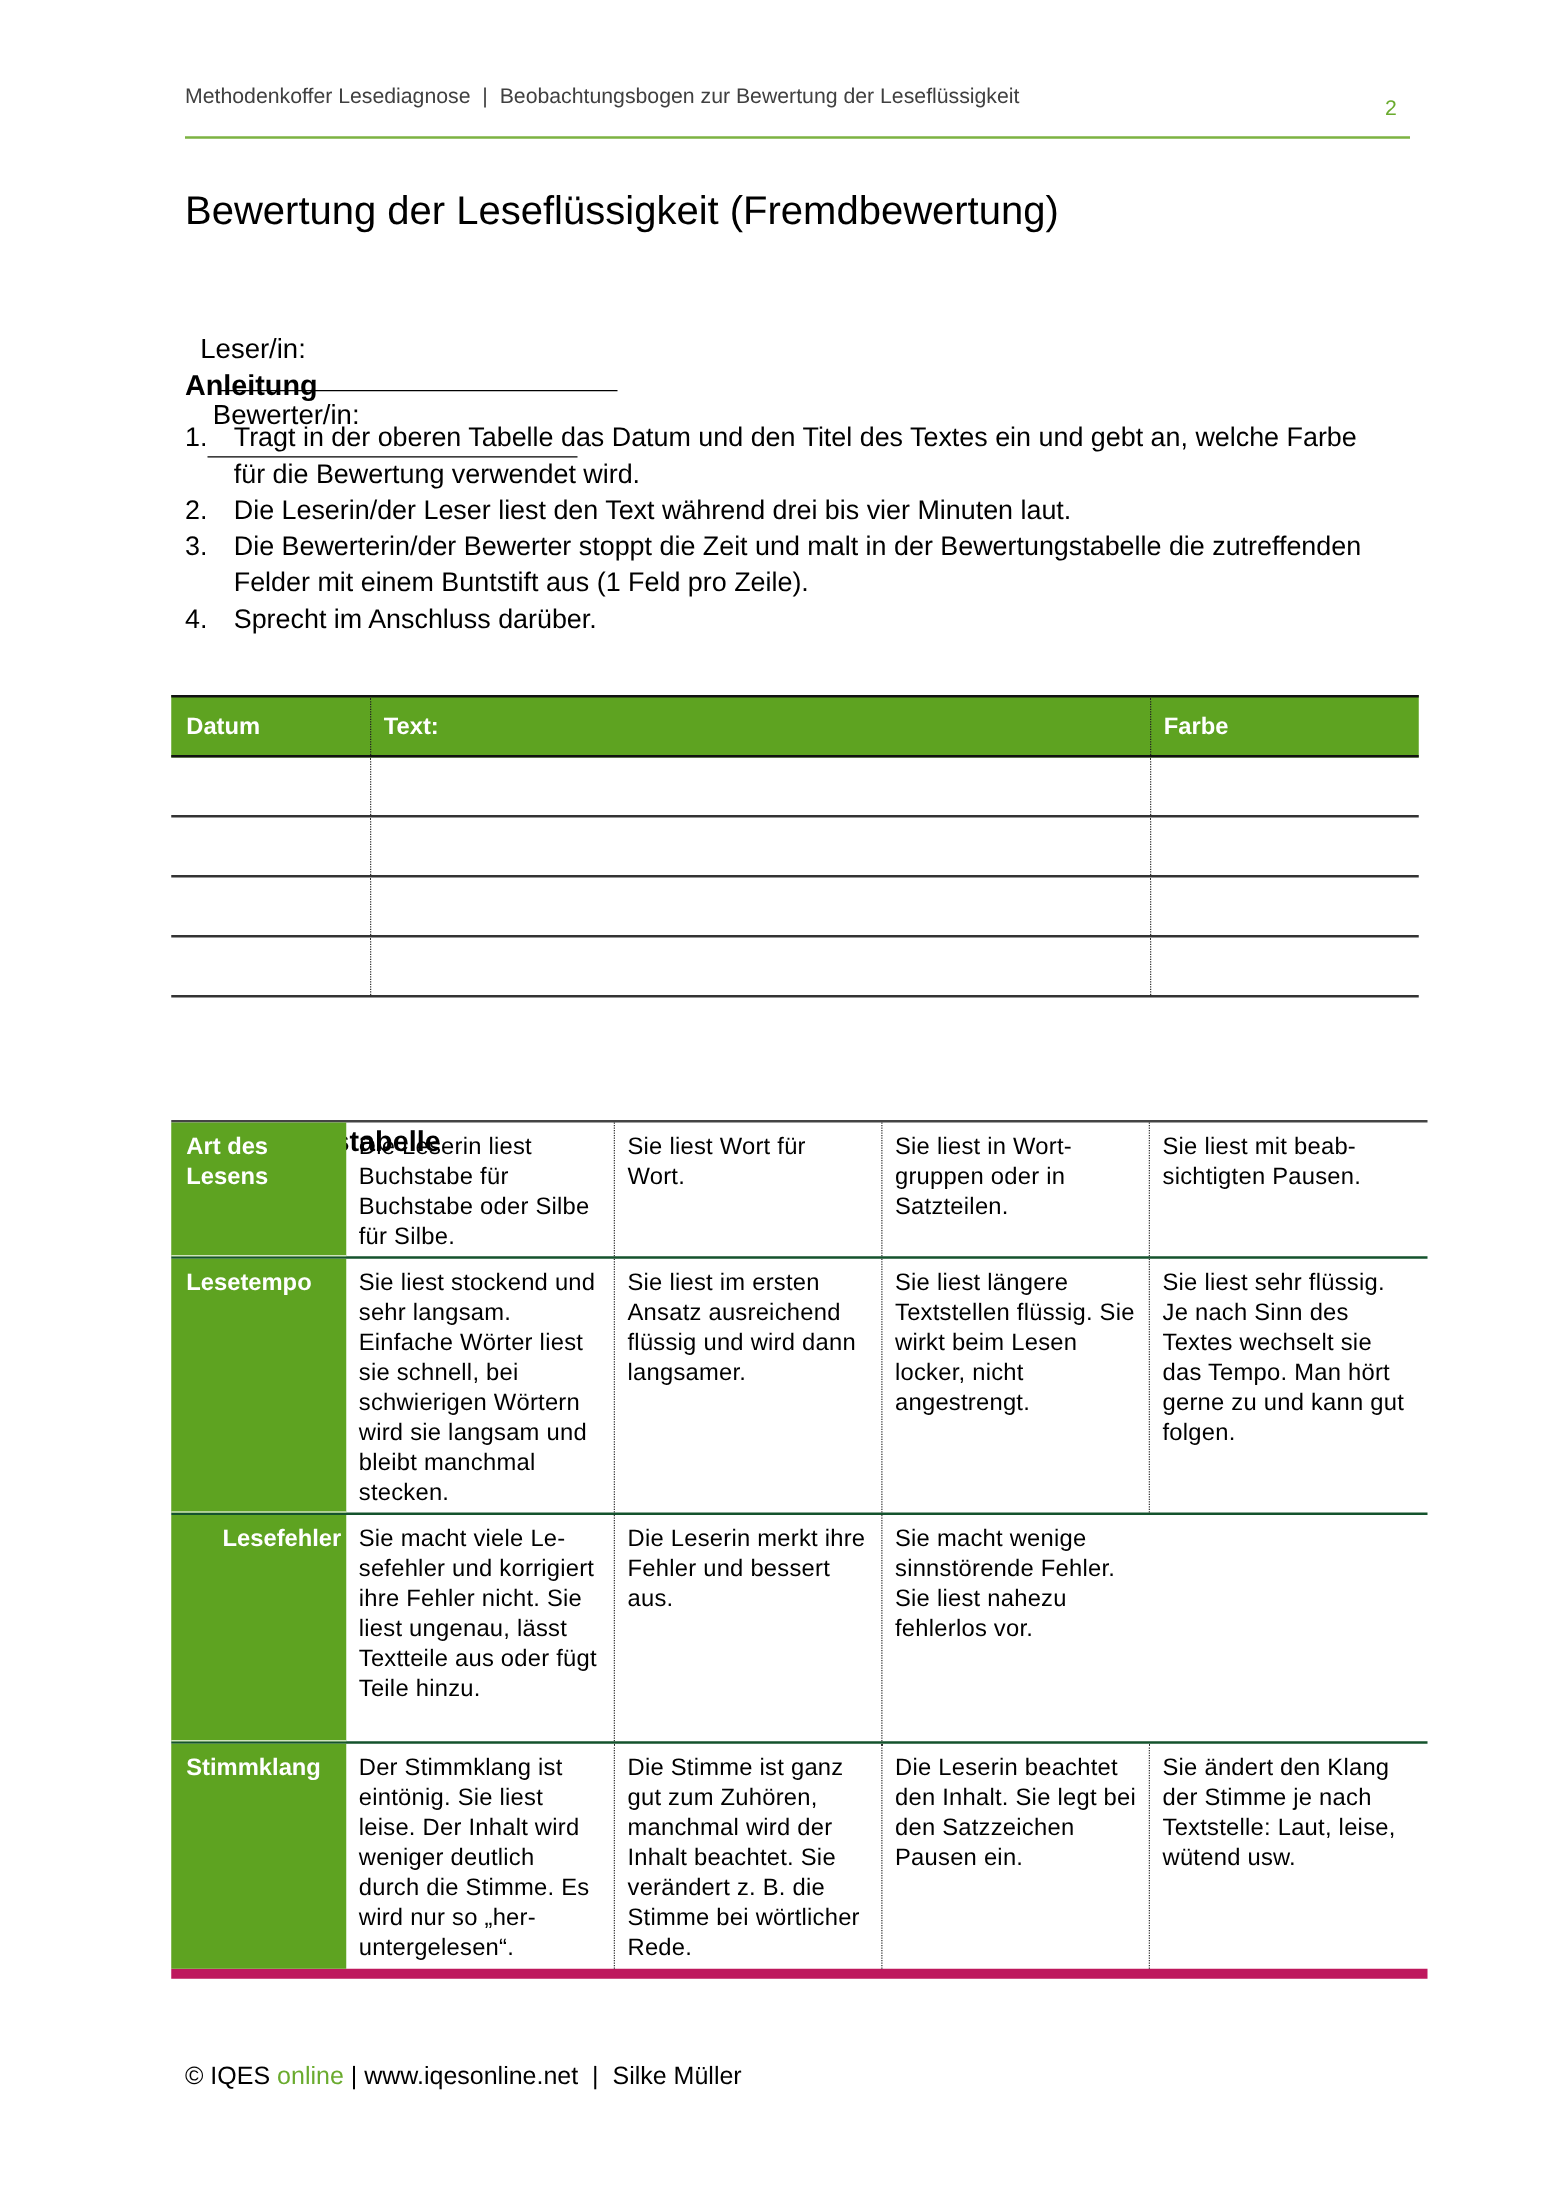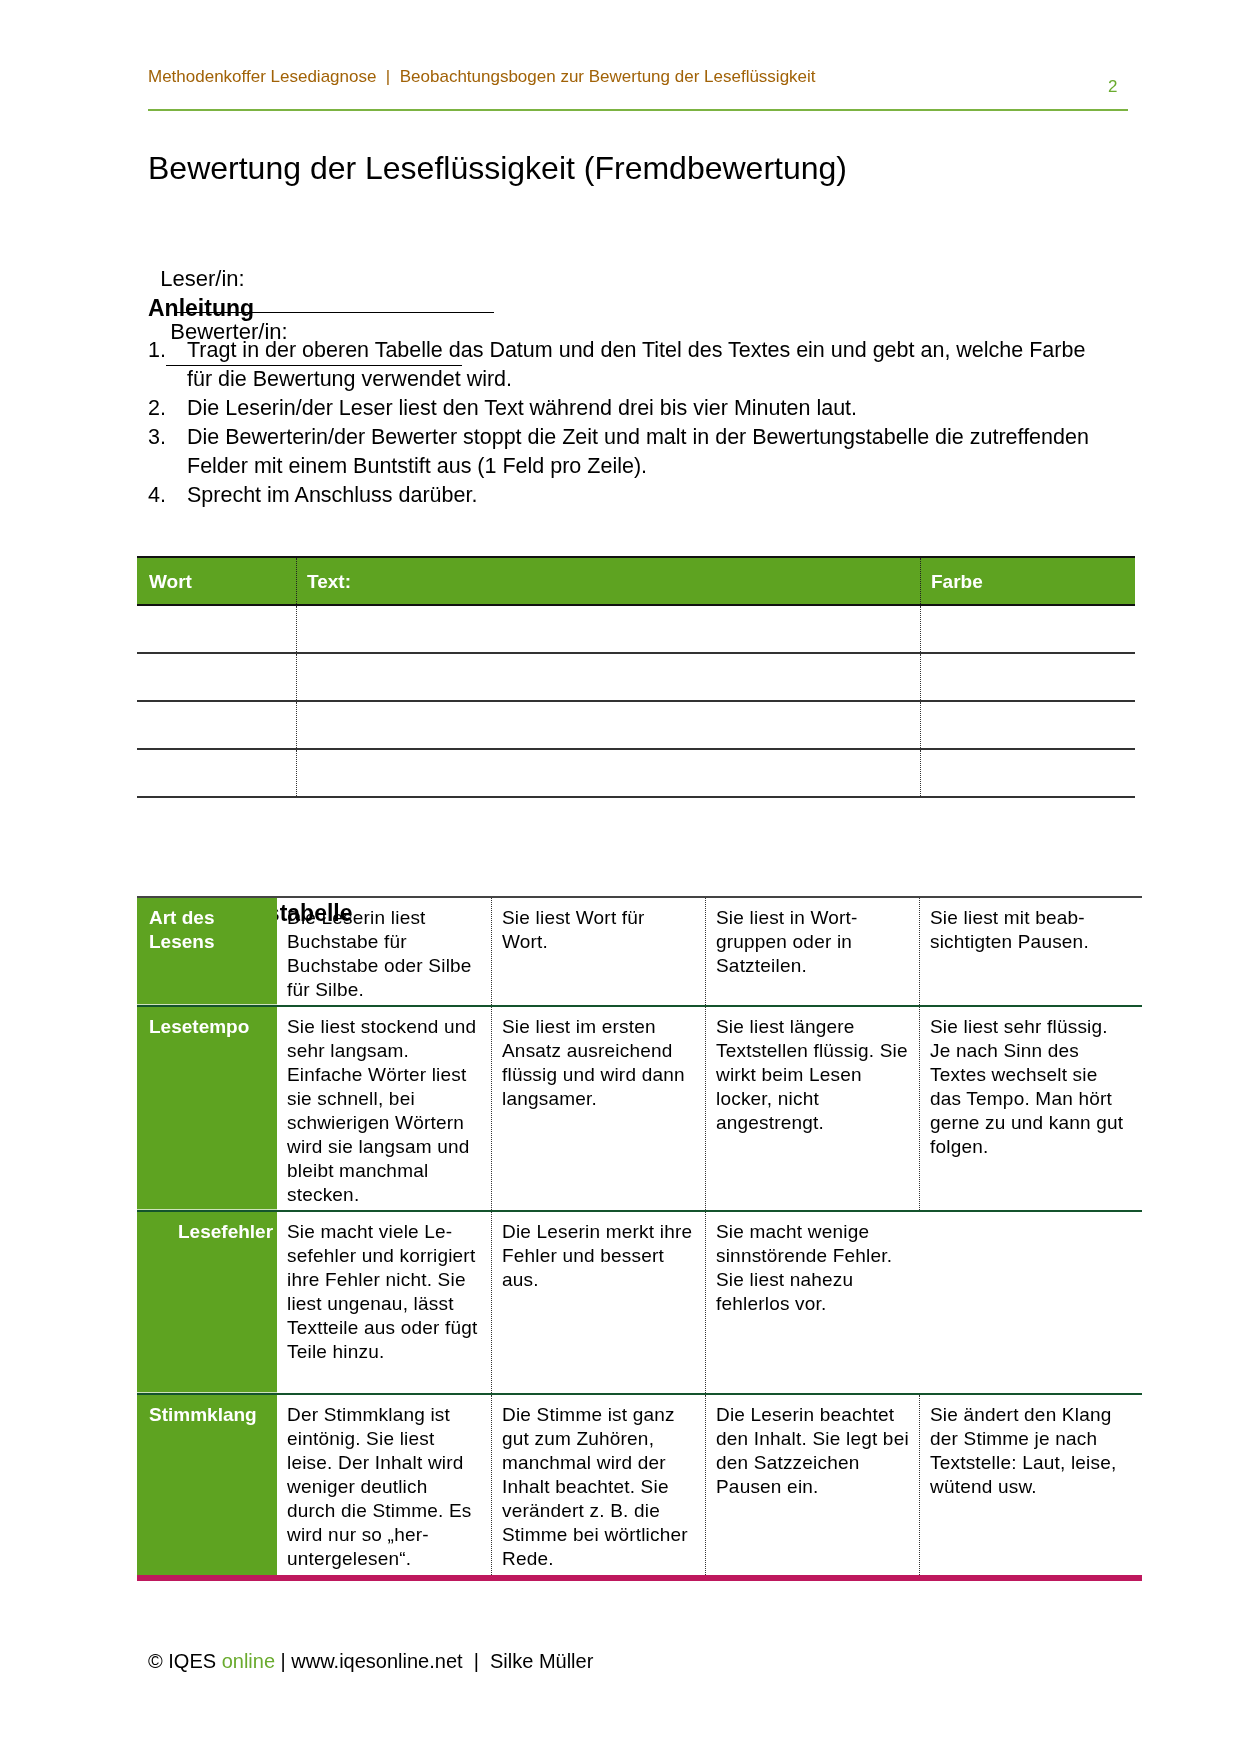--- a/index.html
+++ b/index.html
@@ -1,20 +1,20 @@
 <!DOCTYPE html>
 <html><head>
 <meta charset="utf-8">
 <style>
   html, body { margin: 0; padding: 0; background: #ffffff; }
   body { width: 1240px; height: 1754px; position: relative; overflow: hidden;
          font-family: "Liberation Sans", sans-serif; color: #000; }
   .abs { position: absolute; }
 
-  .header-line { left: 148px; top: 67px; width: 980px; font-size: 17px; color: #a16207;
+  .header-line { left: 148px; top: 67px; width: 980px; font-size: 17px; color: #404040;
                  white-space: pre; }
   .page-num { left: 1108px; top: 77px; font-size: 17px; color: #6aab2e; }
   .header-rule { left: 148px; top: 109px; width: 980px; height: 2px; background: #7cb342; }
 
   .title { left: 148px; top: 150px; font-size: 32px; font-weight: normal; }
 
   .field-row { top: 240px; left: 148px; font-size: 22px; white-space: pre; }
   .field-label { display: inline-block; }
   .field-line { display: inline-block; border-bottom: 1.5px solid #000; vertical-align: baseline; height: 20px; }
 
@@ -31,21 +31,21 @@
              position: relative; color: #fff; font-weight: bold; font-size: 19px; }
   .t1-head span { position: absolute; top: 13px; }
   .t1-row { height: 46px; border-bottom: 2px solid #333; position: relative; }
   .vdiv { position: absolute; top: 0; bottom: 0; width: 0; border-left: 1.5px dotted #333; }
 
   .bt-title { left: 148px; top: 900px; }
 
   
   .t2 { left: 137px; top: 896px; width: 1005px; border-top: 2px solid #444; }
   .t2-row { position: relative; border-bottom: 2px solid #14532d; display: flex; }
-  .t2-row:last-child { border-bottom: 6px solid #be185d; }
+  .t2-row:last-child { border-bottom: 8px solid #be185d; }
   .t2-head { width: 149px; background: #5ea321; color: #fff; font-weight: bold; font-size: 19px;
              line-height: 24px; padding: 8px 0 0 12px; box-sizing: border-box; flex: none;
              border-bottom: 1px solid #cfe3bd; }
   .t2-cell { width: 214px; flex: none; font-size: 19px; line-height: 24px; padding: 8px 10px 6px 10px;
              box-sizing: border-box; letter-spacing: 0.2px; }
   .t2-cell + .t2-cell { border-left: 1.5px dotted #333; }
   .t2-cell.last { width: 215px; }
 
   .footer { left: 148px; top: 1650px; font-size: 20px; white-space: pre; }
   .footer .green { color: #6aab2e; }
@@ -69,21 +69,21 @@
 <div class="abs h2 anleitung-title">Anleitung</div>
 <ol class="abs steps">
   <li><span class="num">1.</span><span>Tragt in der oberen Tabelle das Datum und den Titel des Textes ein und gebt an, welche Farbe für die Bewertung verwendet wird.</span></li>
   <li><span class="num">2.</span><span>Die Leserin/der Leser liest den Text während drei bis vier Minuten laut.</span></li>
   <li><span class="num">3.</span><span>Die Bewerterin/der Bewerter stoppt die Zeit und malt in der Bewertungstabelle die zutreffenden Felder mit einem Buntstift aus (1 Feld pro Zeile).</span></li>
   <li><span class="num">4.</span><span>Sprecht im Anschluss darüber.</span></li>
 </ol>
 
 <div class="abs t1">
   <div class="t1-head">
-    <span style="left:12px;">Wort</span>
+    <span style="left:12px;">Datum</span>
     <span style="left:170px;">Text:</span>
     <span style="left:794px;">Farbe</span>
     <div class="vdiv" style="left:159px; border-color:#222;"></div>
     <div class="vdiv" style="left:783px; border-color:#222;"></div>
   </div>
   <div class="t1-row">
     <div class="vdiv" style="left:159px;"></div>
     <div class="vdiv" style="left:783px;"></div>
   </div>
   <div class="t1-row">

